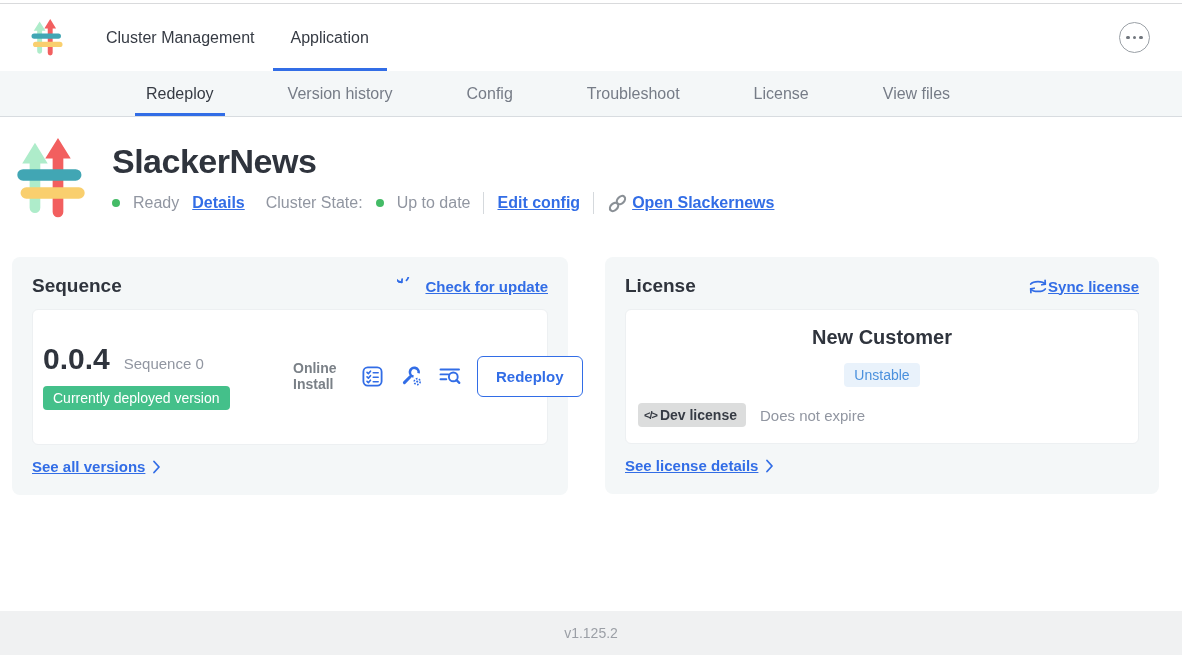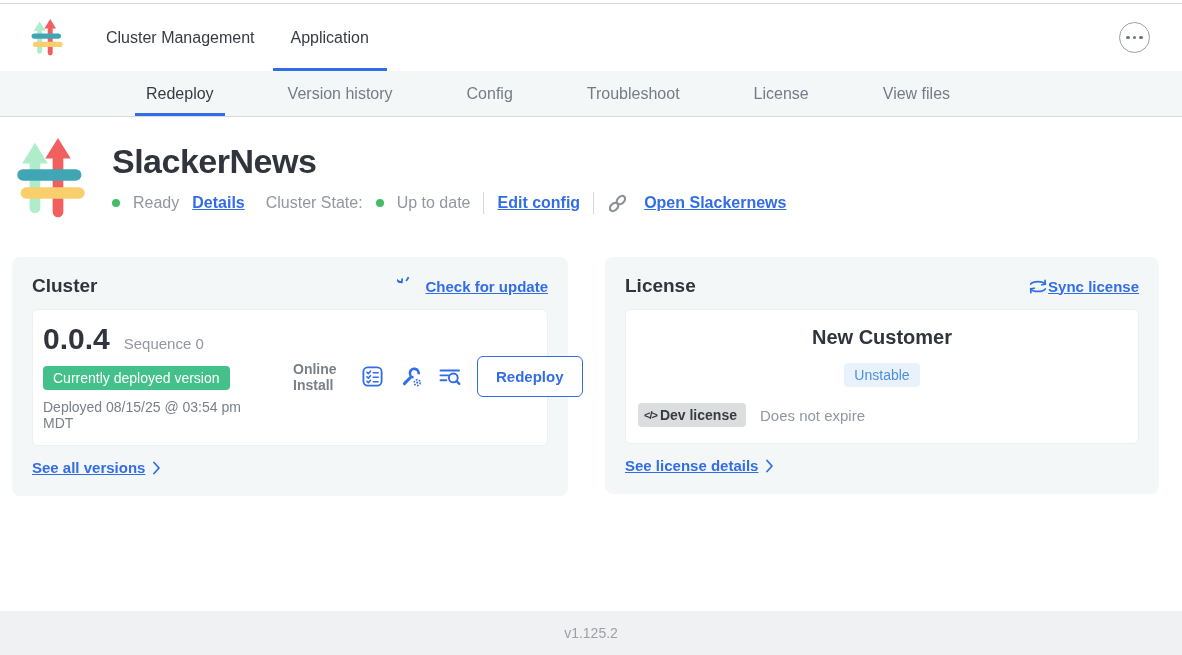--- a/index.html
+++ b/index.html
@@ -27,21 +27,21 @@
   
   .app-header { display:flex; margin:20px 0 0 14px; }
   .app-header-text { margin-left:24px; padding-top:5px; }
   .app-title { font-size:34px; font-weight:700; color:#2f343d; letter-spacing:-0.5px; }
   .status-row { display:flex; align-items:center; margin-top:11px; font-size:16px; color:#9196a1; gap:13px; }
   .status-dot { width:8px; height:8px; border-radius:50%; background:#44bb66; flex:none; }
   .vdiv { width:1px; height:22px; background:#d5d9dd; }
   a.lnk, .lnk { color:#326de6; font-weight:700; text-decoration:underline; cursor:pointer; }
   .status-row .lnk { font-size:16px; }
   .cluster-label { margin-left:8px; }
-  .open-group { display:flex; align-items:center; gap:16px; }
+  .open-group { display:flex; align-items:center; gap:4px; }
 
   
   .cards { display:flex; margin:36px 12px 0; gap:37px; align-items:flex-start; }
   .card { background:#f4f7f8; border-radius:8px; padding:18px 20px 20px; }
   .card.version { width:556px; }
   .card.license { width:554px; }
   .card-head { display:flex; align-items:center; }
   .card-title { font-size:19px; font-weight:700; color:#2f343d; }
   .card-head .right { margin-left:auto; display:flex; align-items:center; gap:9px; }
   .card-head .lnk { font-size:15px; }
@@ -151,37 +151,36 @@
         <span class="lnk">Open Slackernews</span>
       </span>
     </div>
   </div>
 </div>
 
 <div class="cards">
 
   <div class="card version">
     <div class="card-head">
-      <span class="card-title">Cluster</span>
+      <span class="card-title">Sequence</span>
       <span class="right">
         <svg width="19" height="19" viewBox="0 0 20 20">
           <path d="M5 5.5 A7 7 0 1 1 10 3.5" fill="none" stroke="#326de6" stroke-width="1.9" stroke-linecap="round"></path>
           <path d="M5 5.5 l-3.1 -0.5 M5 5.5 l0.4 -3.2" fill="none" stroke="#326de6" stroke-width="1.9" stroke-linecap="round"></path>
         </svg>
         <span class="lnk">Check for update</span>
       </span>
     </div>
     <div class="inner version-inner">
       <div class="v-left">
         <div class="v-num-row">
           <span class="v-number">0.0.4</span>
           <span class="v-seq">Sequence 0</span>
         </div>
         <span class="deployed-badge">Currently deployed version</span>
-        <div class="deployed-at">Deployed 08/15/25 @ 03:54 pm MDT</div>
       </div>
       <div class="v-right">
         <span class="install-type">Online Install</span>
         <span class="action-icon">
           <svg width="23" height="23" viewBox="0 0 24 24">
             <rect x="2.5" y="2.5" width="19" height="19" rx="4.5" fill="none" stroke="#326de6" stroke-width="1.9"></rect>
             <g fill="none" stroke="#326de6" stroke-width="1.7" stroke-linecap="round" stroke-linejoin="round">
               <path d="M6.3 7.7 l1.4 1.3 2.2-2.5"></path>
               <path d="M6.3 12.4 l1.4 1.3 2.2-2.5"></path>
               <path d="M6.3 17.1 l1.4 1.3 2.2-2.5"></path>

